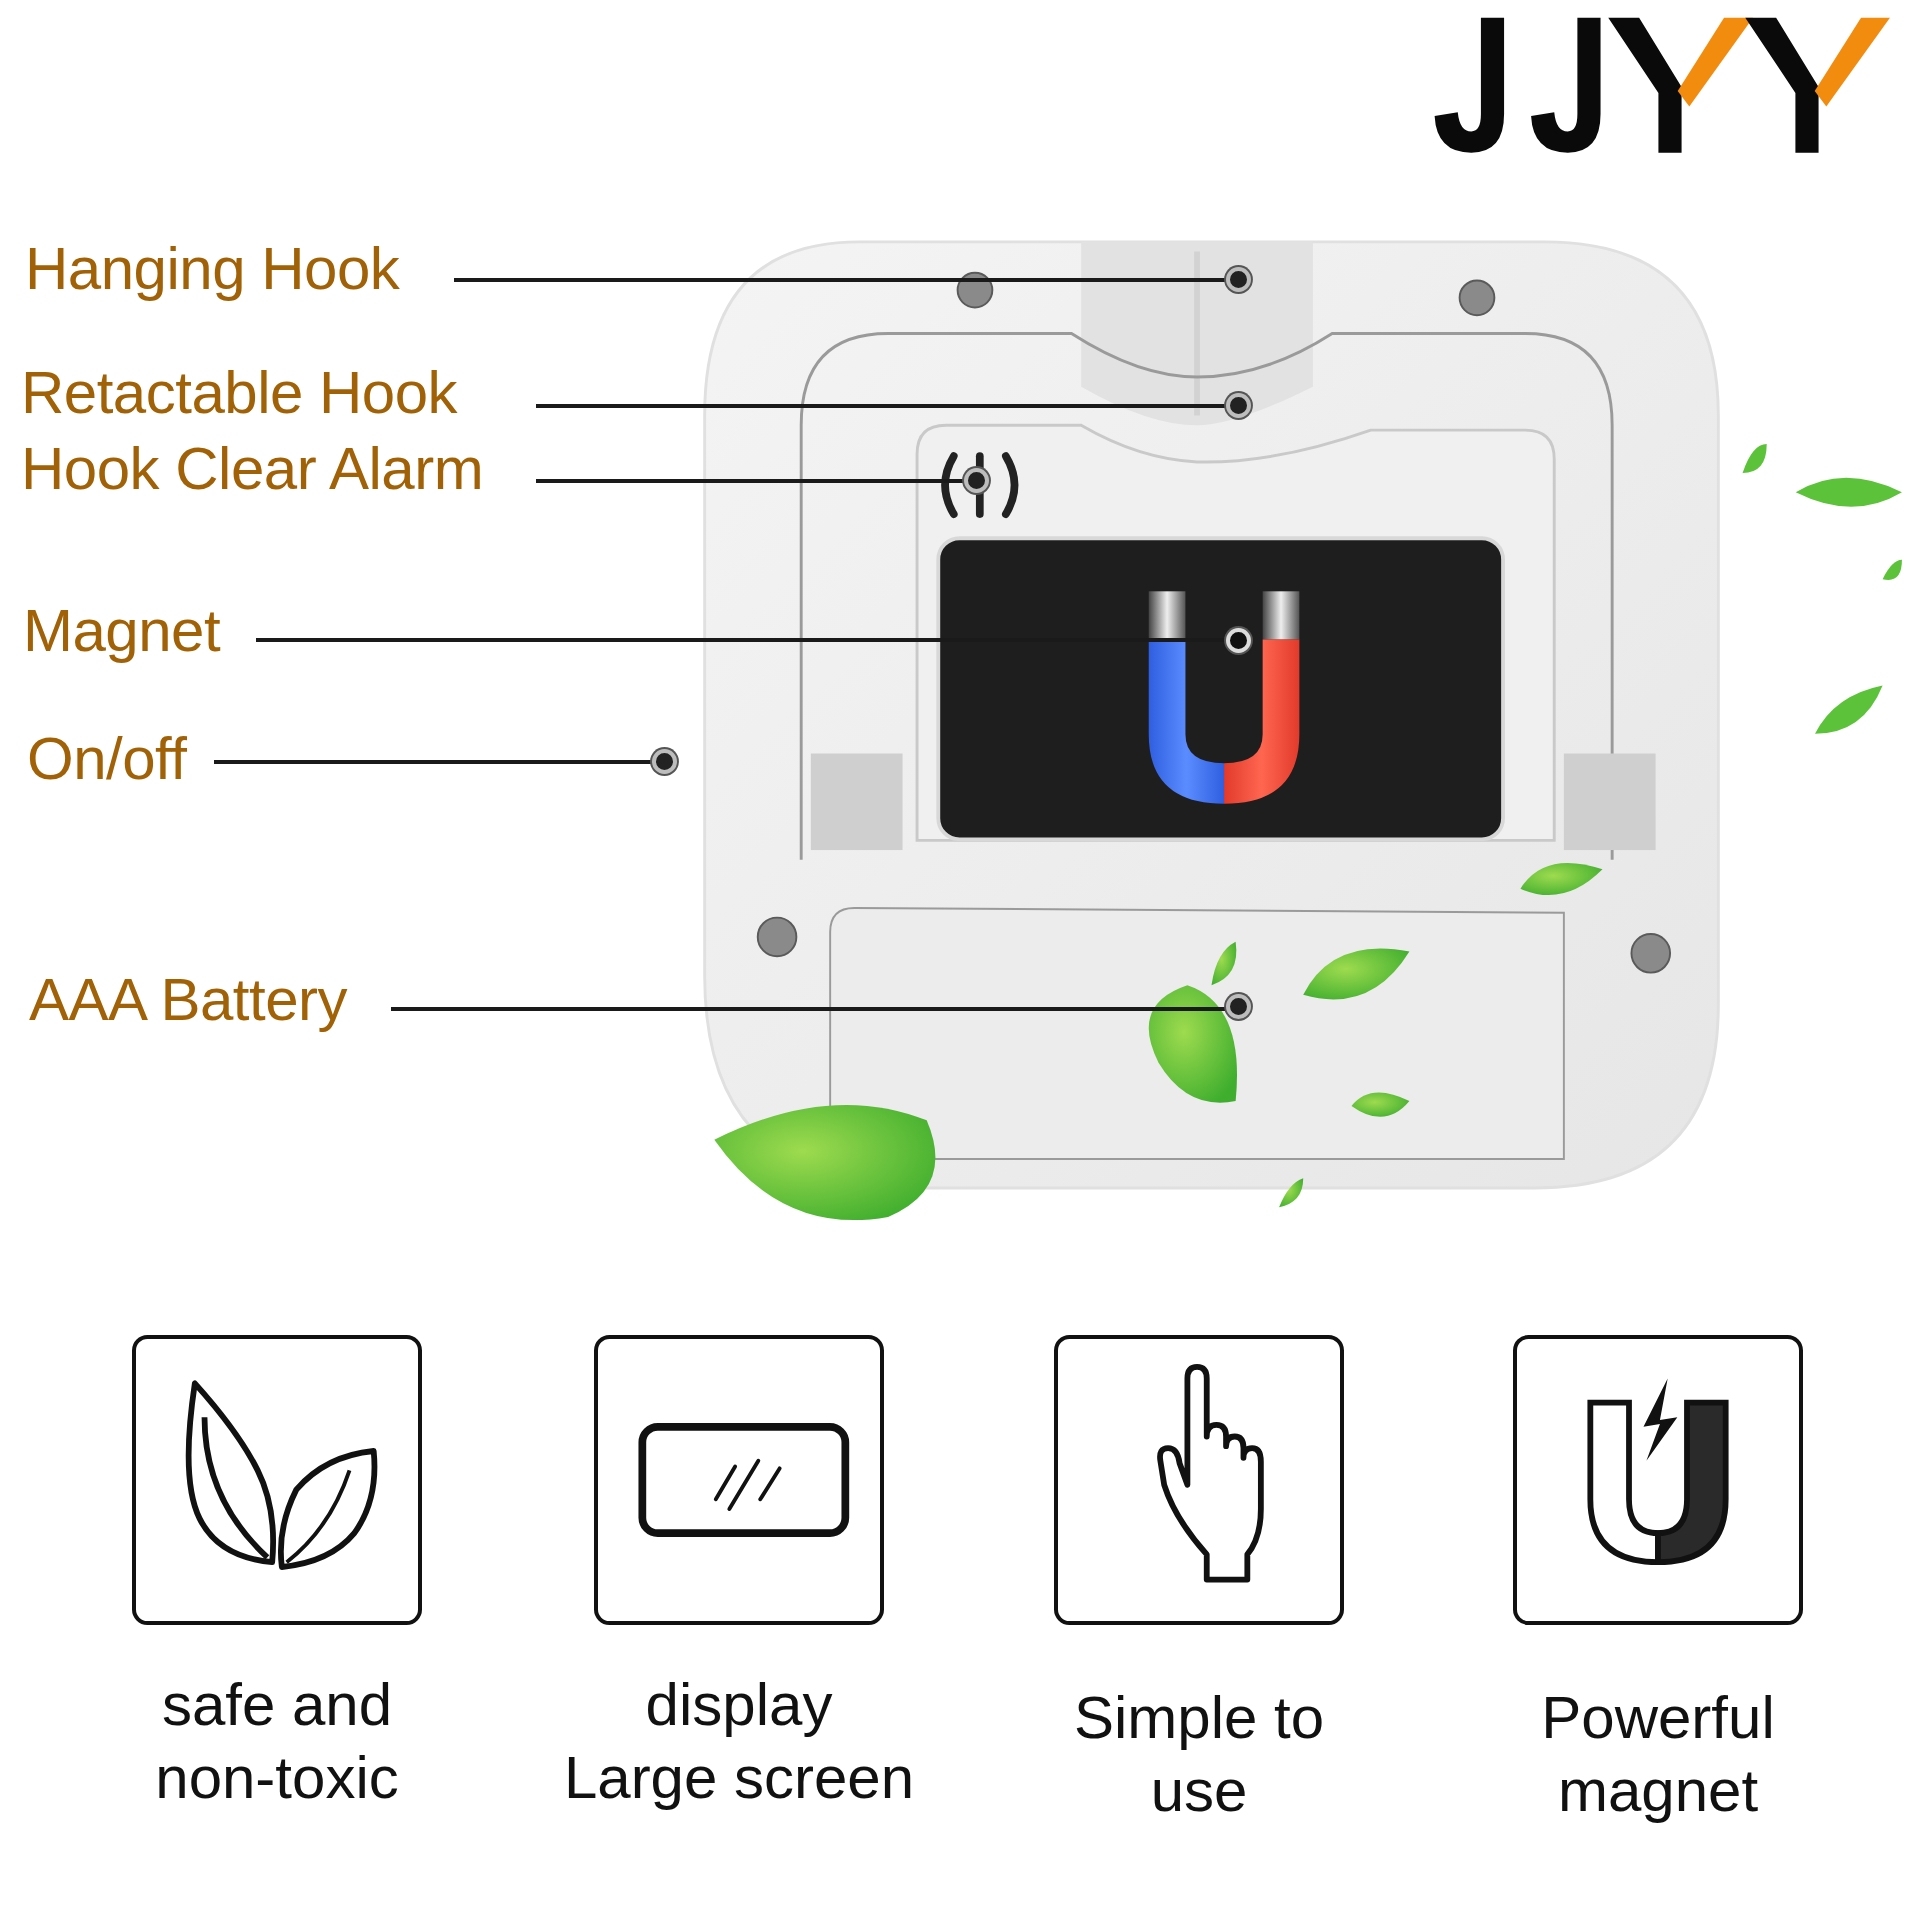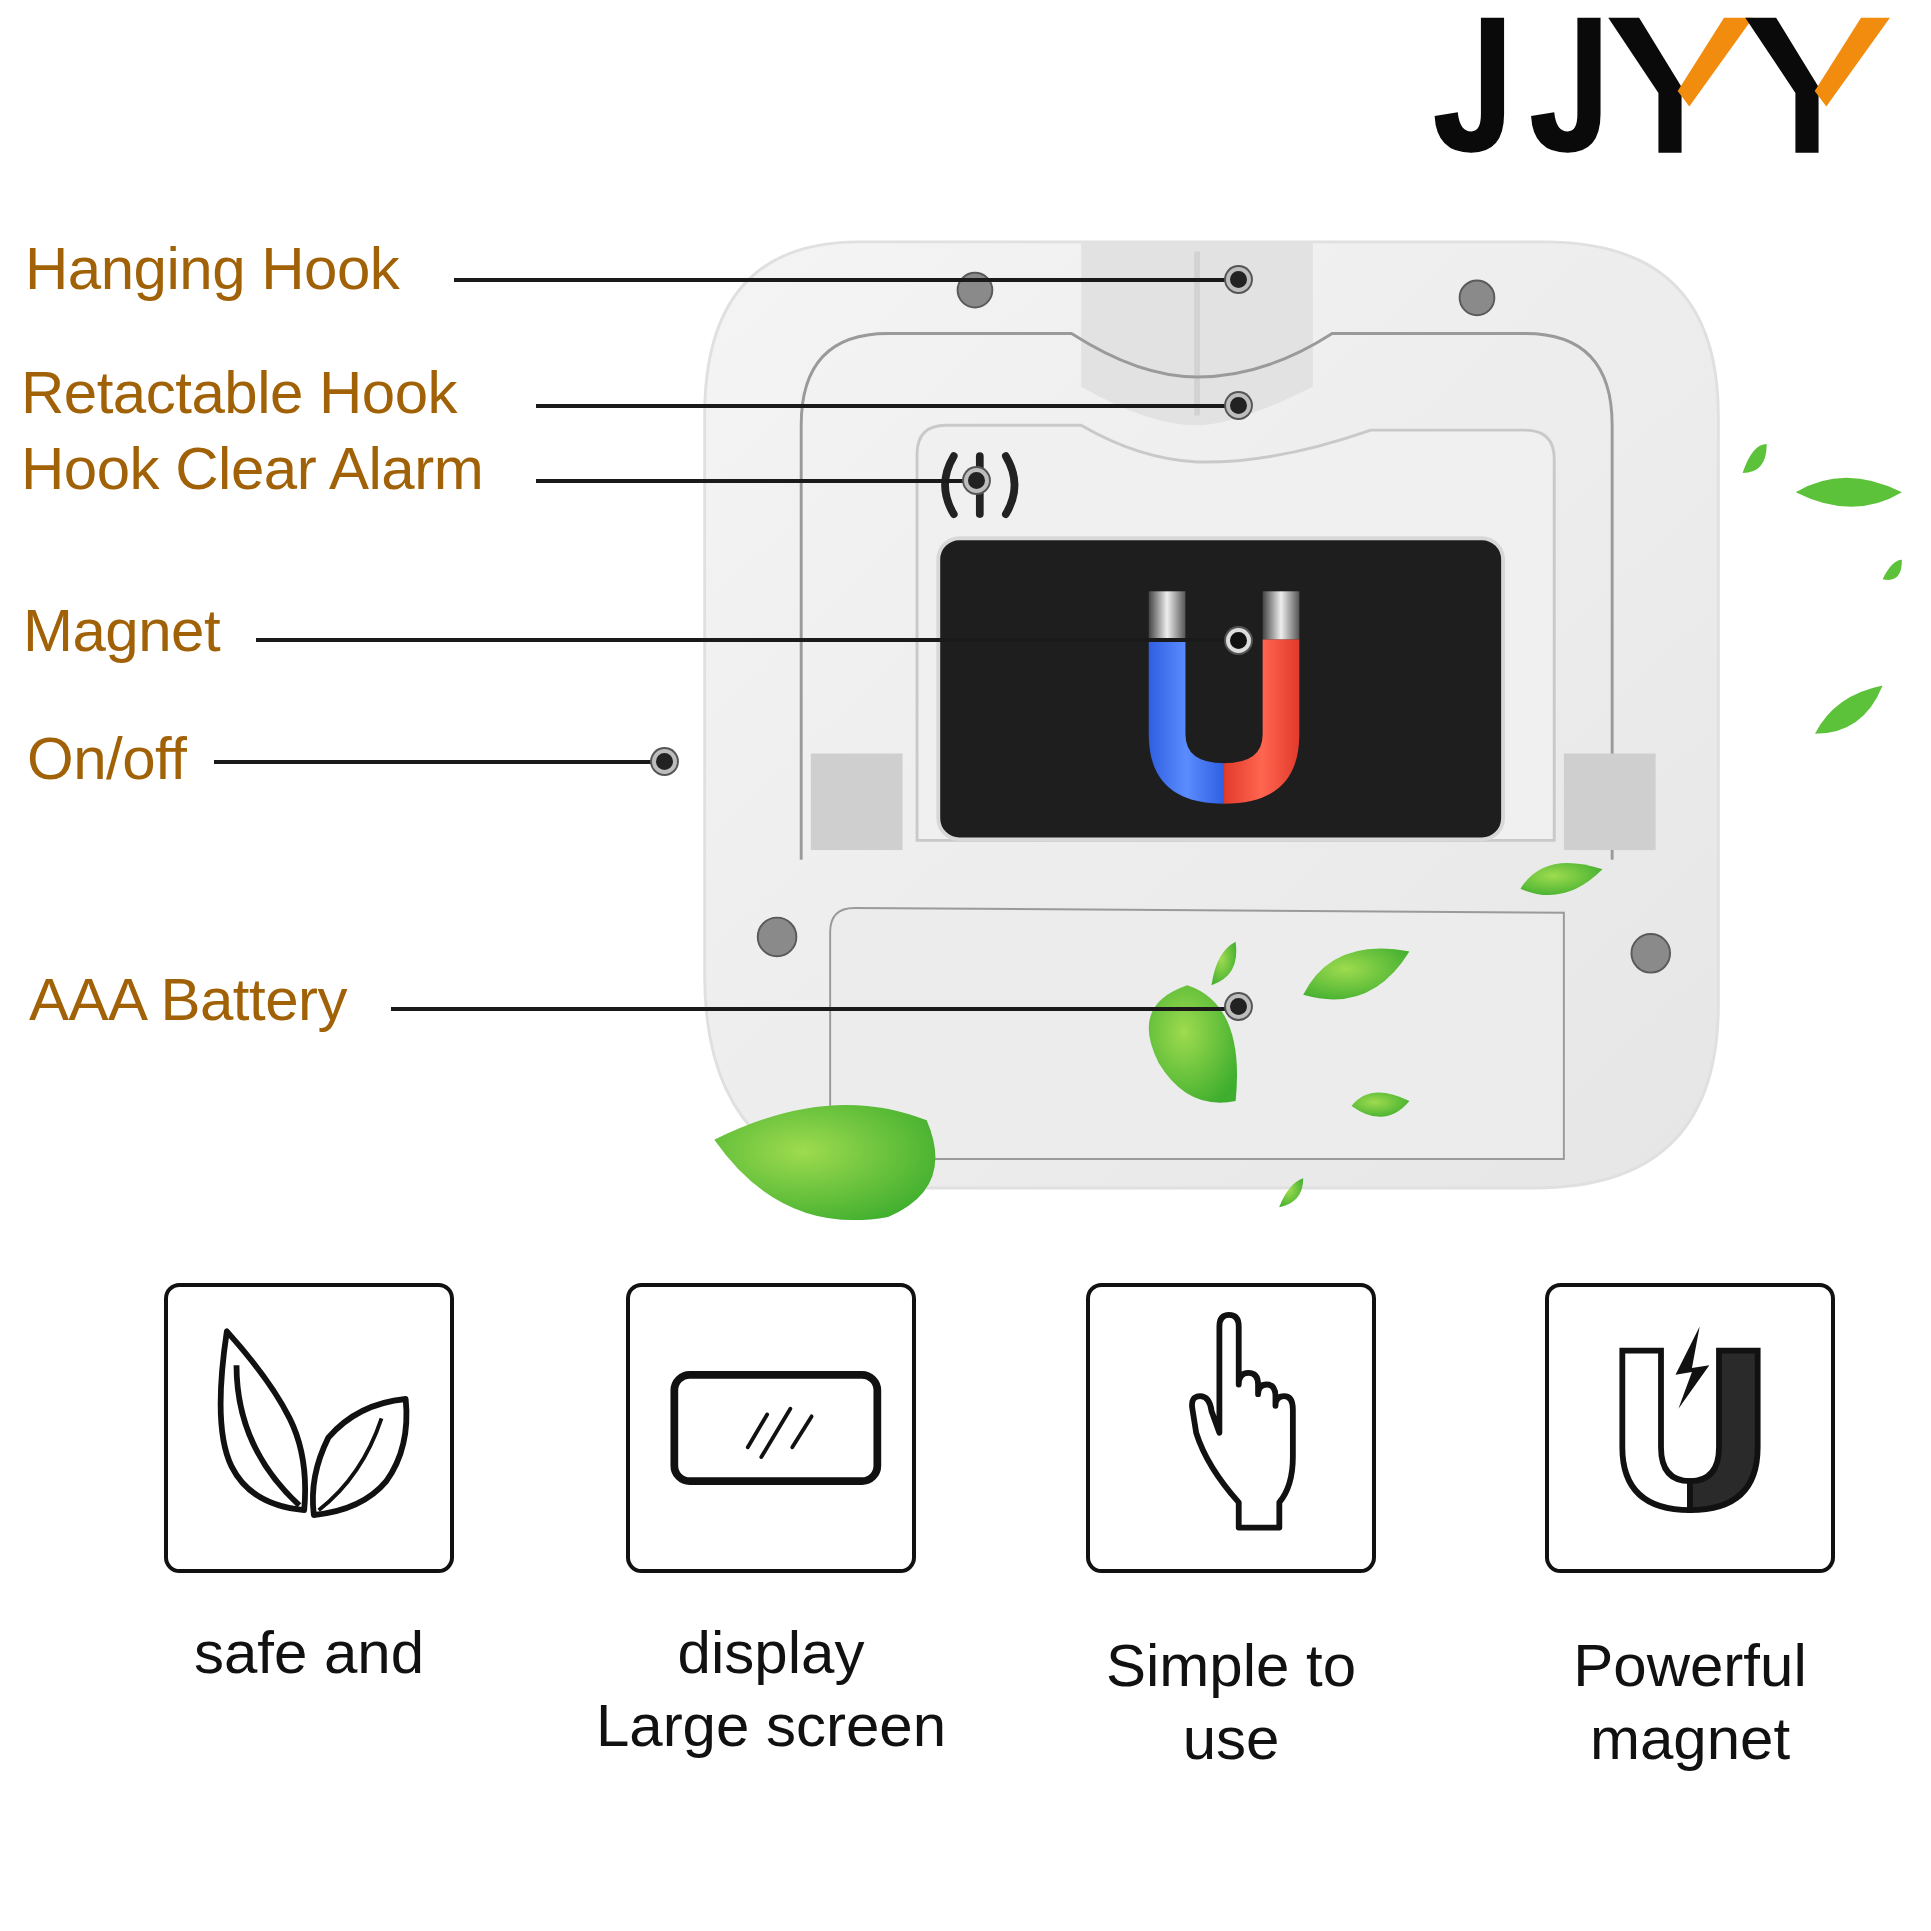--- a/index.html
+++ b/index.html
@@ -3,21 +3,21 @@
 <meta charset="utf-8">
 <style>
   html,body{margin:0;padding:0;background:#fff;}
   body{width:1931px;height:1931px;position:relative;overflow:hidden;font-family:"Liberation Sans",sans-serif;color:#111;}
   .abs{position:absolute;}
   .logo{left:1419px;top:7.7px;width:502px;height:164px;}
   .device{left:695px;top:232px;width:1033px;height:956px;}
   .callout-label{position:absolute;font-size:60px;line-height:1;color:#a16207;white-space:nowrap;letter-spacing:-0.5px;}
   .callout-line{position:absolute;height:3.9px;background:#1a1a1a;}
   .callout-dot{position:absolute;width:25px;height:25px;border-radius:50%;background:#222;border:4.8px solid #bdbdbd;box-sizing:border-box;box-shadow:0 0 0 1.9px #555;}
-  .feature{position:absolute;top:1283px;width:312px;margin-left:32px;}
+  .feature{position:absolute;top:1335px;width:312px;}
   .feature-box{width:290px;height:290px;box-sizing:border-box;border:4.8px solid #111;border-radius:15.4px;display:flex;align-items:center;justify-content:center;background:#fff;}
   .feature-caption{position:absolute;top:333px;left:-58px;width:406px;text-align:center;font-size:60px;line-height:73px;color:#111;}
   .feature-caption span{display:block;}
 </style>
 </head>
 <body>
 
 <div class="abs logo" aria-label="JJYY">
   <svg width="502" height="164" viewBox="0 0 520 170">
 
@@ -145,20 +145,21 @@
       <g fill="none" stroke="#111" stroke-width="6" stroke-linejoin="round">
         <path d="M35 20 Q20 120 40 160 Q60 200 115 205 Q120 150 100 110 Q80 70 35 20 Z"></path>
         <path d="M45 55 Q45 140 110 200"></path>
         <path d="M220 90 Q170 95 140 130 Q120 170 125 210 Q175 205 200 175 Q225 140 220 90 Z"></path>
         <path d="M195 110 Q175 170 130 205" stroke-width="4"></path>
       </g>
     </svg>
   </div>
   <div class="feature-caption">
     <span>safe and</span>
+    <span>non-toxic</span>
   </div>
 </div>
 
 <div class="feature" style="left:594px">
   <div class="feature-box">
     <svg width="232" height="232" viewBox="0 0 240 240">
       <rect x="20" y="65" width="210" height="110" rx="16" fill="none" stroke="#111" stroke-width="8"></rect>
       <g stroke="#111" stroke-width="4" stroke-linecap="round">
         <line x1="96" y1="140" x2="116" y2="106"></line>
         <line x1="110" y1="150" x2="140" y2="100"></line>

